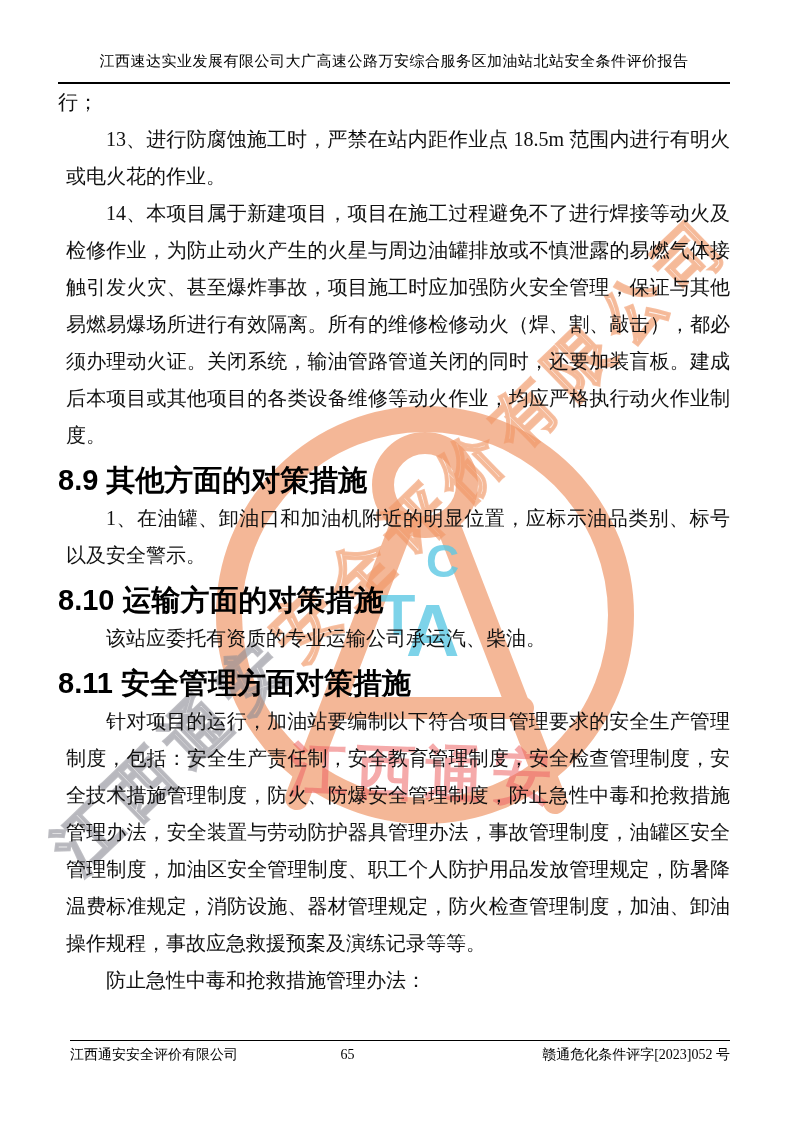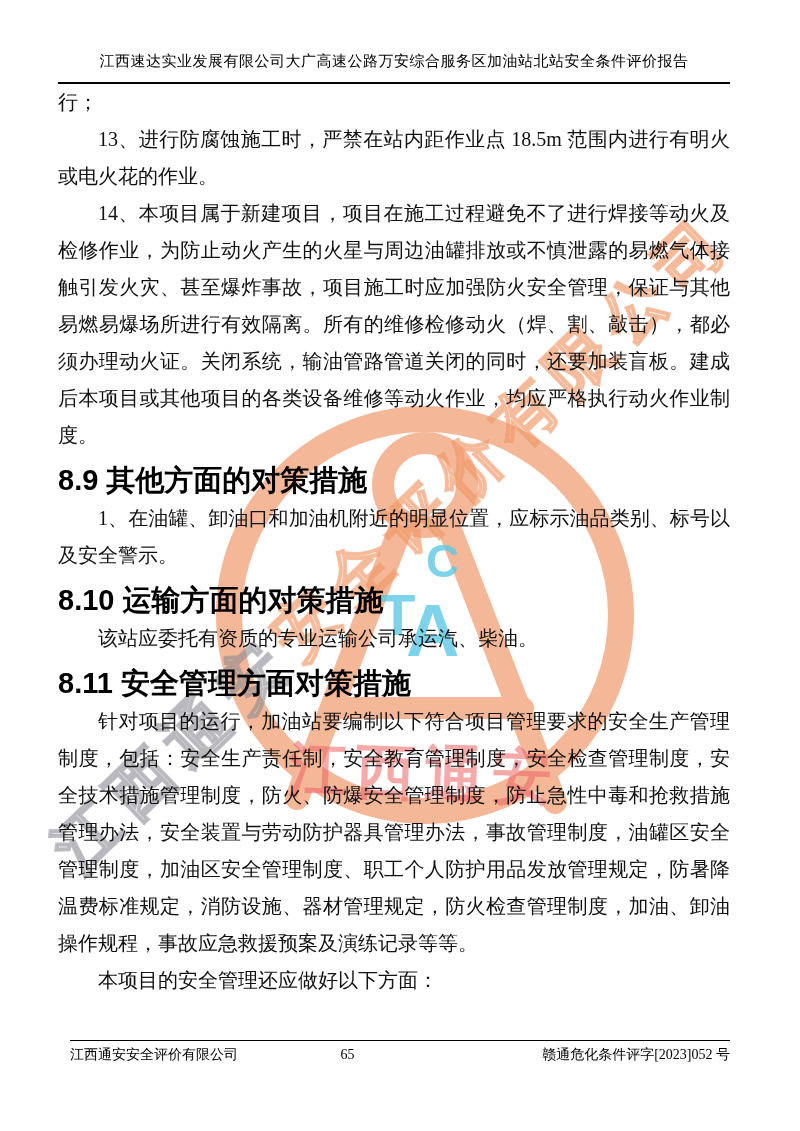--- a/index.html
+++ b/index.html
@@ -48,21 +48,21 @@
   .content{position:relative;z-index:1;padding:50px 70px 0 58px;}
   .header-title{
     text-align:center;font-size:15px;letter-spacing:0.5px;
     line-height:22px;color:#000;
   }
   .header-rule{border-bottom:2px solid #000;margin-top:10px;}
   .body-text p{
     margin:0;font-size:20px;line-height:37px;
     text-align:justify;text-justify:inter-character;text-align-last:left;
   }
-  .body-text p.indent{text-indent:2em;}
+  .body-text p.indent{text-indent:2em;margin-left:8px;}
   .body-text h2{
     margin:6px 0 0 0;
     font-family:"Liberation Sans","DejaVu Sans",sans-serif;
     font-size:29px;font-weight:bold;line-height:40px;color:#000;
   }
   
   .footer{position:absolute;z-index:1;left:70px;right:70px;top:1040px;}
   .footer-rule{border-top:1.5px solid #000;}
   .footer-row{
     position:relative;margin-top:5px;
@@ -100,21 +100,21 @@
     <div class="body-text">
       <p>行；</p>
       <p class="indent">13、进行防腐蚀施工时，严禁在站内距作业点 18.5m 范围内进行有明火或电火花的作业。</p>
       <p class="indent">14、本项目属于新建项目，项目在施工过程避免不了进行焊接等动火及检修作业，为防止动火产生的火星与周边油罐排放或不慎泄露的易燃气体接触引发火灾、甚至爆炸事故，项目施工时应加强防火安全管理，保证与其他易燃易爆场所进行有效隔离。所有的维修检修动火（焊、割、敲击），都必须办理动火证。关闭系统，输油管路管道关闭的同时，还要加装盲板。建成后本项目或其他项目的各类设备维修等动火作业，均应严格执行动火作业制度。</p>
       <h2>8.9 其他方面的对策措施</h2>
       <p class="indent">1、在油罐、卸油口和加油机附近的明显位置，应标示油品类别、标号以及安全警示。</p>
       <h2>8.10 运输方面的对策措施</h2>
       <p class="indent">该站应委托有资质的专业运输公司承运汽、柴油。</p>
       <h2>8.11 安全管理方面对策措施</h2>
       <p class="indent">针对项目的运行，加油站要编制以下符合项目管理要求的安全生产管理制度，包括：安全生产责任制，安全教育管理制度，安全检查管理制度，安全技术措施管理制度，防火、防爆安全管理制度，防止急性中毒和抢救措施管理办法，安全装置与劳动防护器具管理办法，事故管理制度，油罐区安全管理制度，加油区安全管理制度、职工个人防护用品发放管理规定，防暑降温费标准规定，消防设施、器材管理规定，防火检查管理制度，加油、卸油操作规程，事故应急救援预案及演练记录等等。</p>
-      <p class="indent">本项目的安全管理还应做好以下方面：</p>
+      <p class="indent">防止急性中毒和抢救措施管理办法：</p>
     </div>
   </div>
 
   <div class="footer">
     <div class="footer-rule"></div>
     <div class="footer-row">
       <span>江西通安安全评价有限公司</span>
       <span class="footer-page">65</span>
       <span>赣通危化条件评字[2023]052 号</span>
     </div>

